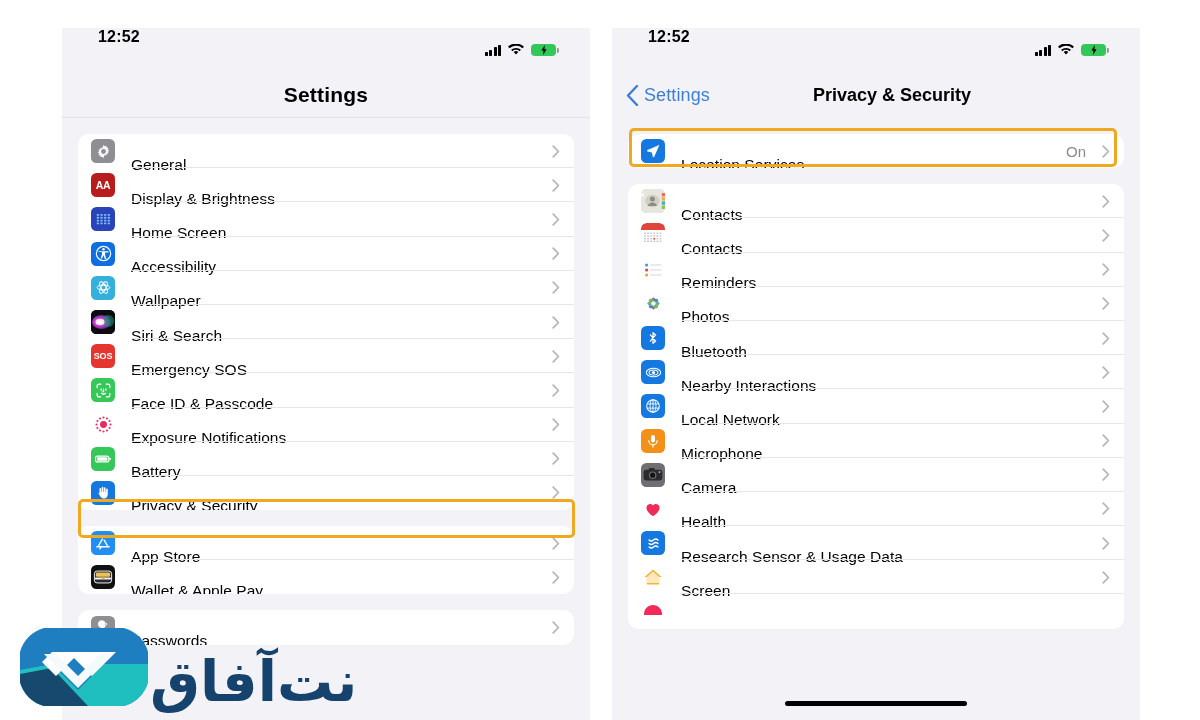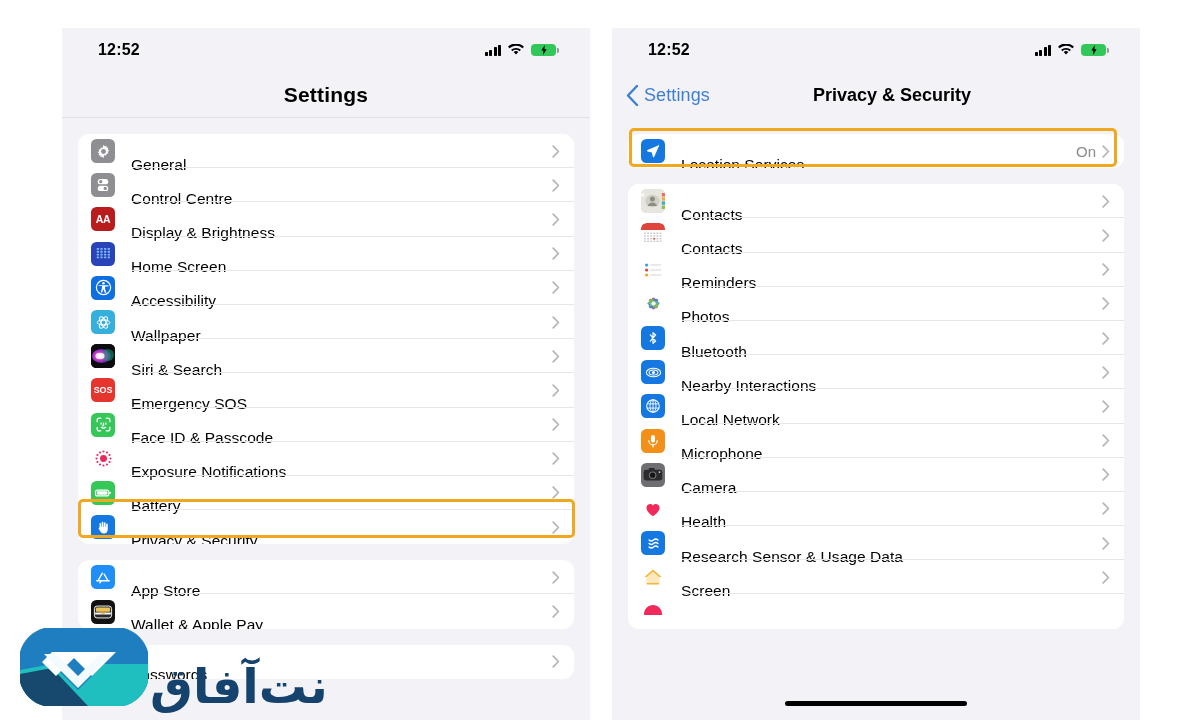--- a/index.html
+++ b/index.html
@@ -21,21 +21,21 @@
   .phone.right { left: 612px; top: 28px; width: 528px; height: 700px; }
 
   
   .phone::after{
     content:""; position:absolute; inset:0; pointer-events:none;
     box-shadow: 0 0 14px rgba(0,0,0,.08);
   }
 
   
   .statusbar {
-    height: 44px; display: flex; align-items: center;
+    height: 44px; display: flex; 
     justify-content: space-between; padding: 0 34px 0 36px;
   }
   .status-time { font-size: 16px; font-weight: bold; color: #000; letter-spacing: .2px; }
   .status-right { display: flex; align-items: center; gap: 7px; }
 
   .sig { display: flex; align-items: flex-end; gap: 1.5px; height: 11px; }
   .sig i { display:block; width: 3px; background:#000; border-radius: .7px; }
   .sig i:nth-child(1){ height: 4px; }
   .sig i:nth-child(2){ height: 6px; }
   .sig i:nth-child(3){ height: 8.5px; }
@@ -94,21 +94,21 @@
   .ico {
     width: 24px; height: 24px; border-radius: 5.5px; flex: 0 0 auto;
     display:flex; align-items:center; justify-content:center; overflow:hidden;
     position: relative;
   }
   .label {
     font-size: 15.5px; color:#000; margin-left: 16px; white-space: nowrap;
     letter-spacing: .05px;
     margin-top: 27px;
   }
-  .right-side { margin-left:auto; display:flex; align-items:center; gap: 6px; padding-right: 14px; justify-content: space-between; }
+  .right-side { margin-left:auto; display:flex; align-items:center; gap: 16px; padding-right: 14px; justify-content: space-between; }
   .value { font-size: 15px; color: #8a8a8e; }
   .chev {
     width: 8px; height: 13px; flex: 0 0 auto;
   }
   .chev svg { display:block; }
 
   
   .highlight {
     position:absolute; border: 3.5px solid #efa81f; border-radius: 5px;
     pointer-events:none; z-index: 30; background: transparent;
@@ -121,21 +121,21 @@
     z-index: 25;
   }
 
   
   .watermark {
     position:absolute; left: 2px; bottom: 0px; width: 440px; height: 110px;
     z-index: 40; pointer-events:none;
   }
   .wm-text {
     position:absolute; left: 148px; bottom: 6px;
-    font-size: 48px; color:#16436e; font-weight: bold;
+    font-size: 56px; color:#16436e; font-weight: bold;
     font-family: "DejaVu Sans", sans-serif;
     direction: rtl;
   }
 </style>
 </head>
 <body>
 
 <div class="stage">
 
   <div class="phone left">
@@ -170,39 +170,20 @@
       <div class="group" id="lgrp0">
           <div class="row">
             <div class="ico" style="background: rgb(142, 142, 147);">
               <svg viewBox="0 0 24 24" width="17" height="17">
                 <path fill="#fff" d="M12 8.2a3.8 3.8 0 1 0 0 7.6 3.8 3.8 0 0 0 0-7.6zm0 5.9a2.1 2.1 0 1 1 0-4.2 2.1 2.1 0 0 1 0 4.2z"></path>
                 <path fill="#fff" d="M12 2.5l1.5 2.2 2.5-.9.4 2.6 2.6.4-.9 2.5 2.2 1.5-2.2 1.5.9 2.5-2.6.4-.4 2.6-2.5-.9L12 21.5l-1.5-2.2-2.5.9-.4-2.6-2.6-.4.9-2.5-2.2-1.5 2.2-1.5-.9-2.5 2.6-.4.4-2.6 2.5.9z" opacity=".95"></path>
                 <circle cx="12" cy="12" r="3.4" fill="#8e8e93"></circle>
               </svg>
             </div>
             <div class="label">General</div>
-            <div class="right-side">
-              <span class="chev">
-                <svg viewBox="0 0 8 13" width="8" height="13">
-                  <path d="M1.2 1.2 6.4 6.5 1.2 11.8" stroke="#b4b4b9" stroke-width="1.7" fill="none" stroke-linecap="round" stroke-linejoin="round"></path>
-                </svg>
-              </span>
-            </div>
-            <div class="rowline"></div>
-          </div>
-          <div class="row">
-            <div class="ico" style="background: rgb(142, 142, 147);">
-              <svg viewBox="0 0 24 24" width="18" height="18">
-                <rect x="5" y="4" width="14" height="7" rx="3.5" fill="#fff"></rect>
-                <circle cx="9" cy="7.5" r="2.2" fill="#8e8e93"></circle>
-                <rect x="5" y="13" width="14" height="7" rx="3.5" fill="#fff"></rect>
-                <circle cx="15" cy="16.5" r="2.2" fill="#8e8e93"></circle>
-              </svg>
-            </div>
-            <div class="label">Control Centre</div>
             <div class="right-side">
               <span class="chev">
                 <svg viewBox="0 0 8 13" width="8" height="13">
                   <path d="M1.2 1.2 6.4 6.5 1.2 11.8" stroke="#b4b4b9" stroke-width="1.7" fill="none" stroke-linecap="round" stroke-linejoin="round"></path>
                 </svg>
               </span>
             </div>
             <div class="rowline"></div>
           </div>
           <div class="row">

